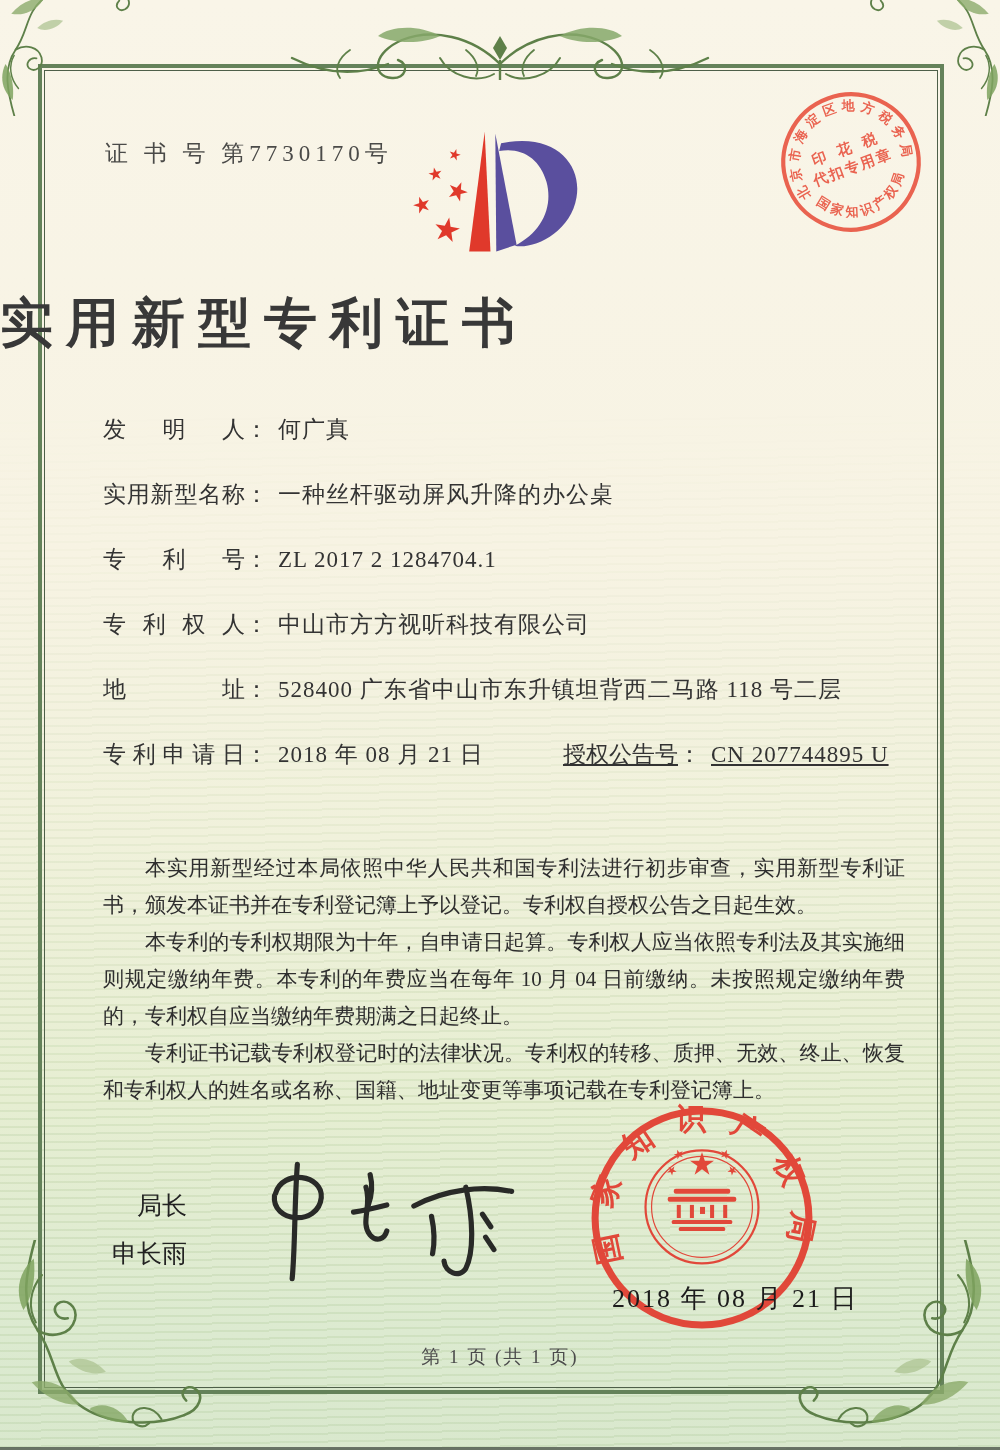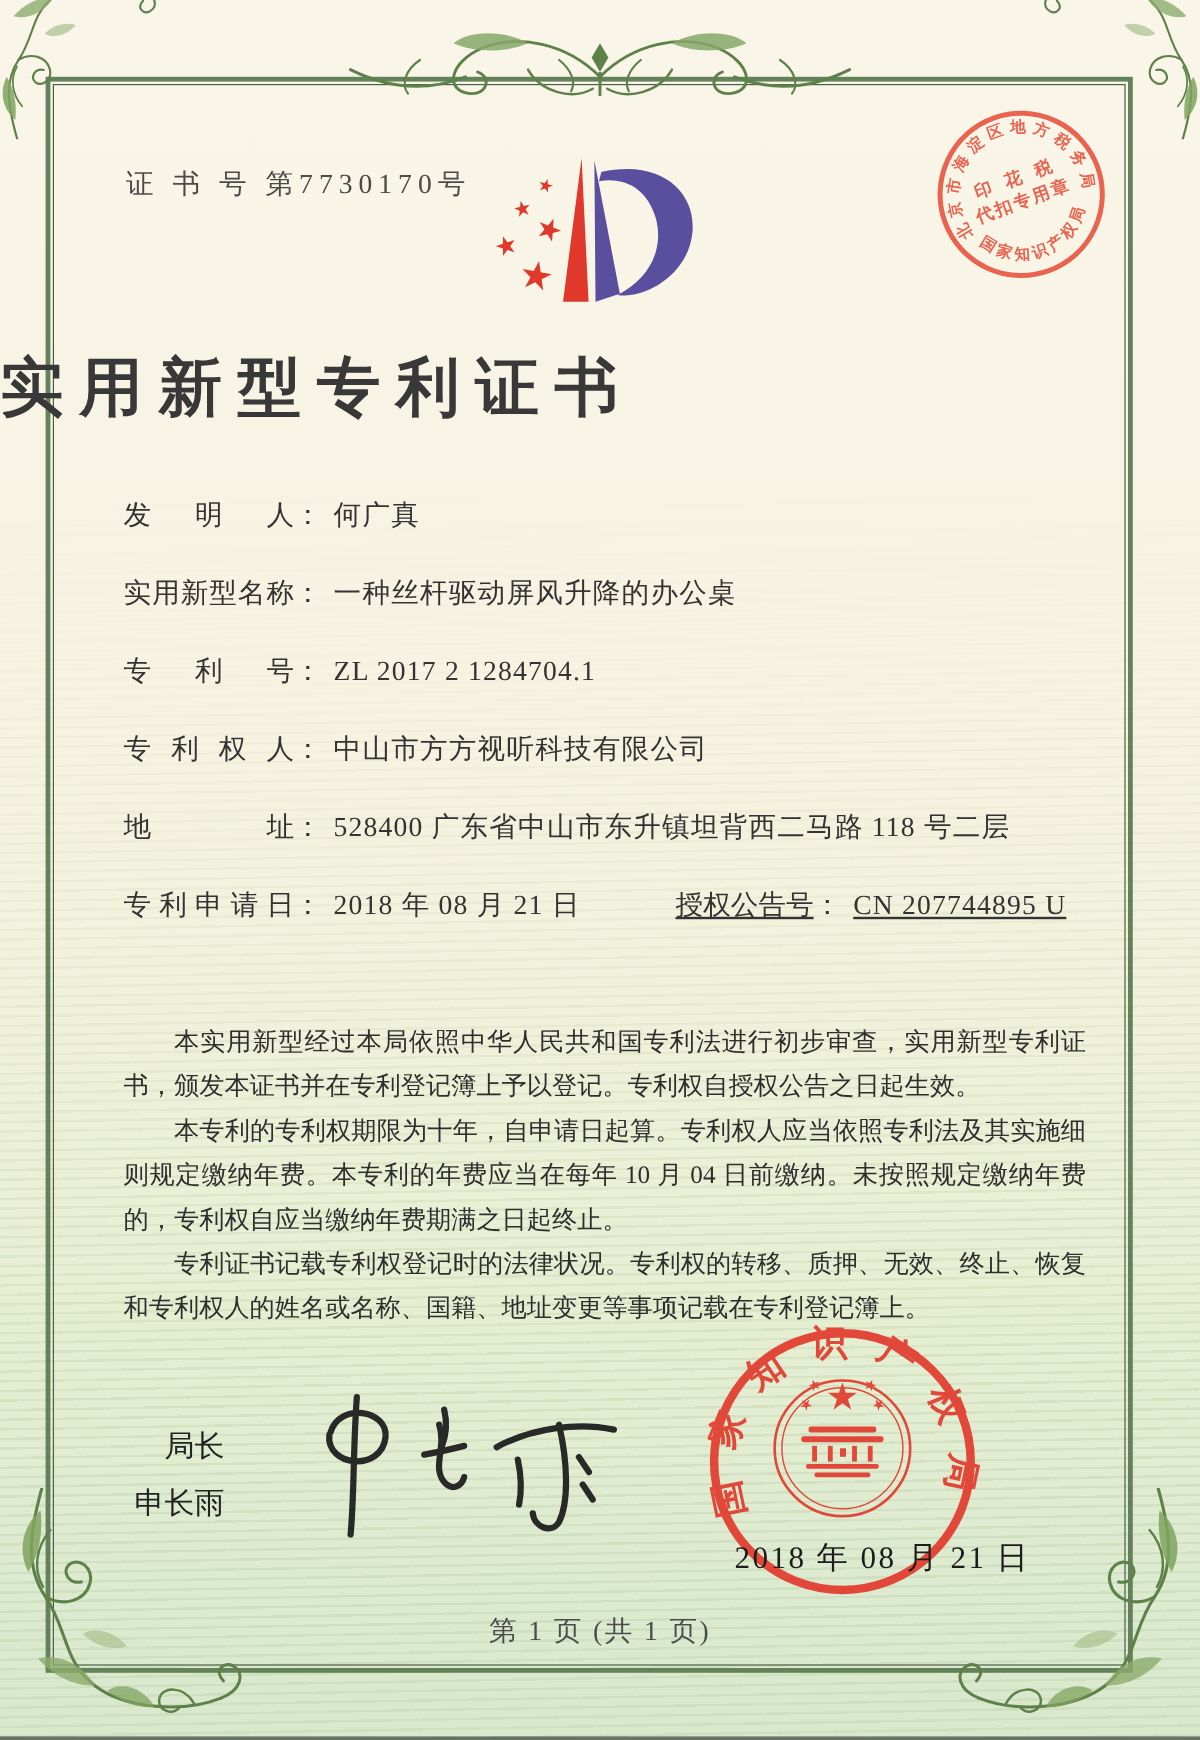--- a/index.html
+++ b/index.html
@@ -35,21 +35,21 @@
   .fcolon{display:inline-block;margin-right:10px;}
   .fvalue{letter-spacing:1px;}
   .grant2{position:absolute;left:460px;top:0;text-decoration:underline;}
   .paras{position:absolute;left:103px;top:850px;width:802px;font-size:21px;line-height:37px;color:#2e2e2e;text-align:justify;}
   .paras p{margin:0;text-indent:2em;}
   .director{position:absolute;left:112px;top:1182px;font-size:25px;color:#222;line-height:48px;text-align:right;}
   .signature{position:absolute;left:262px;top:1158px;width:260px;height:125px;}
   .seal{position:absolute;left:586px;top:1102px;width:232px;height:232px;opacity:.92;}
   .seal-date{position:absolute;left:612px;top:1281px;font-size:26px;color:#1c1c1c;letter-spacing:2px;white-space:nowrap;}
   .tax-stamp{position:absolute;left:773px;top:84px;width:156px;height:156px;opacity:.88;}
-  .footer{position:absolute;left:0;top:1344px;width:1000px;text-align:center;font-size:23px;color:#4c4c4c;letter-spacing:2px;}
+  .footer{position:absolute;left:0;top:1344px;width:1000px;text-align:center;font-size:19px;color:#4c4c4c;letter-spacing:2px;}
   .orn{position:absolute;pointer-events:none;}
   .orn-top-center{left:288px;top:6px;width:424px;height:96px;}
   .orn-bl{left:4px;top:1240px;width:212px;height:206px;}
   .orn-br{right:4px;top:1240px;width:212px;height:206px;transform:scaleX(-1);}
   .orn-tl{left:-6px;top:-34px;width:180px;height:150px;transform:scale(1,-1);}
   .orn-tr{right:-6px;top:-34px;width:180px;height:150px;transform:scale(-1,-1);}
   .bottom-edge{position:absolute;left:0;bottom:0;width:100%;height:3px;background:#39423a;opacity:.7;}
 </style>
 </head>
 <body>

